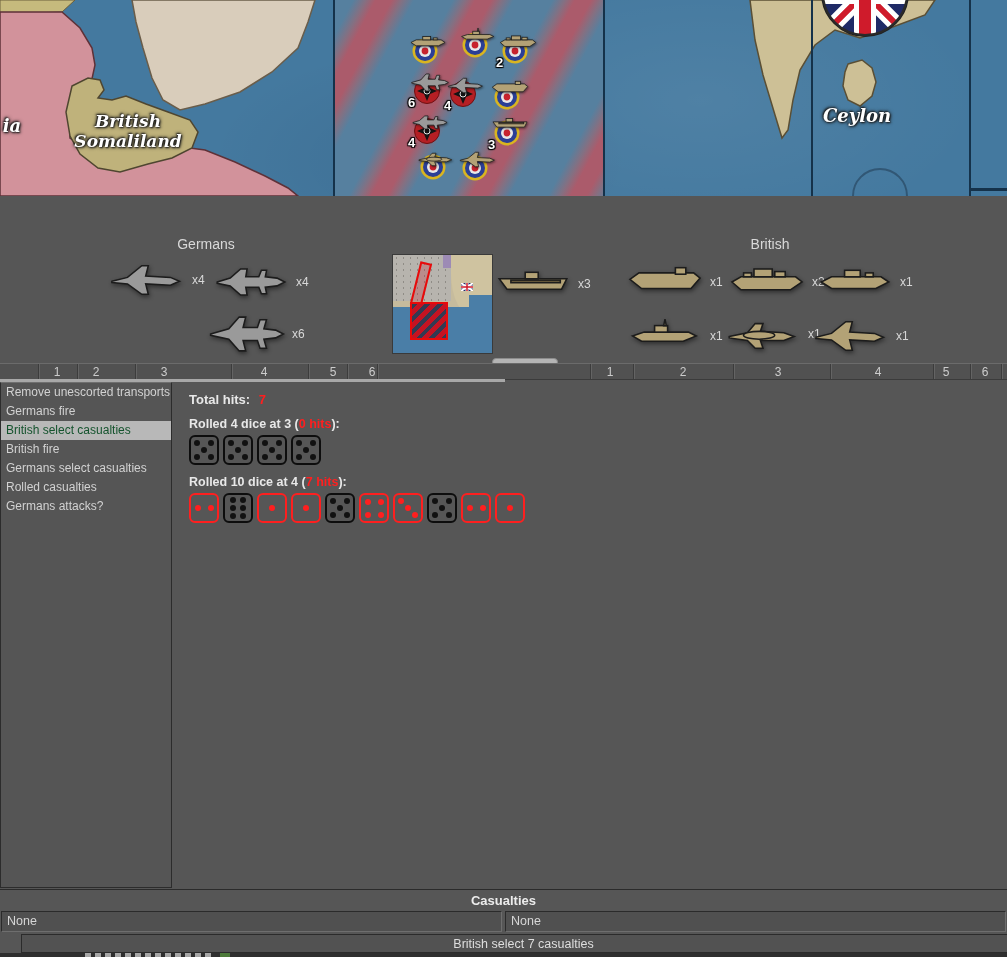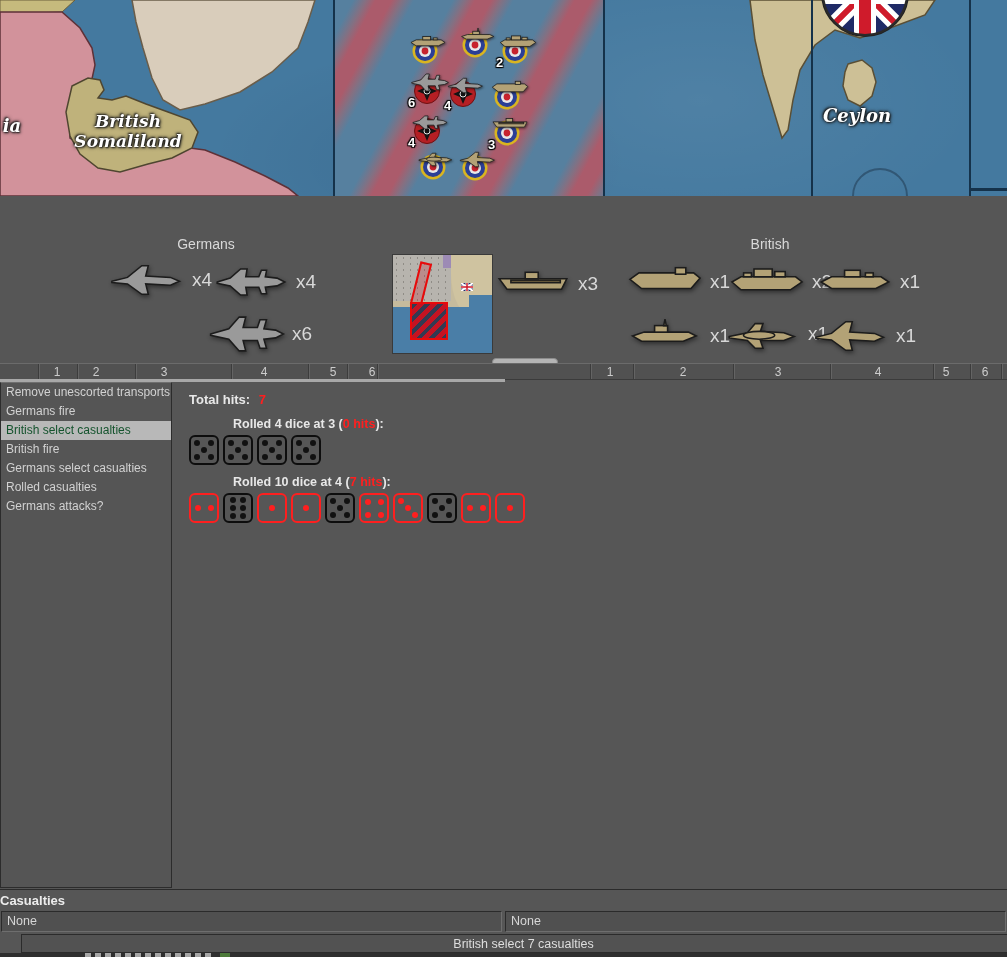--- a/index.html
+++ b/index.html
@@ -37,21 +37,21 @@
   .titlebar { position:absolute; left:0; top:196px; width:1007px; height:31px; background:#f1f1f1;
     border-top:2px solid #181818; display:flex; align-items:center; padding:0 10px; }
   .titlebar .title-text { color:#8a8a8a; font-size:13px; margin-left:8px; }
   .close-btn { position:absolute; right:10px; top:6px; width:18px; height:18px; color:#9a9a9a;
     font-size:15px; line-height:18px; text-align:center; cursor:pointer; }
 
   
   .panel { position:absolute; left:0; top:227px; width:1007px; height:730px; background:#565656; color:#dcdcdc; }
   .side-label { position:absolute; font-size:14px; color:#d8d8d8; transform:translateX(-50%); }
   .unit-entry { position:absolute; display:flex; align-items:center; gap:6px; }
-  .unit-entry .count { font-size:19px; color:#d8d8d8; }
+  .unit-entry .count { font-size:12px; color:#d8d8d8; }
   .unit-entry svg { filter:drop-shadow(1px 2px 2px rgba(0,0,0,.45)); }
 
   .minimap { position:absolute; left:393px; top:28px; width:99px; height:98px; background:#c6bb9d; overflow:hidden;
     outline:1px solid #3a3a3a; }
   .mm { position:absolute; }
   .mm-gray { left:0; top:0; width:58px; height:46px; background:#b7b4ae;
     background-image:radial-gradient(#8f8c86 1px, transparent 1px); background-size:7px 6px; }
   .mm-purple { left:50px; top:0; width:22px; height:13px; background:#9d8bb5; }
   .mm-india { left:58px; top:0; width:41px; height:62px; background:#cfc3a0; border-bottom-left-radius:55% 70%; }
   .mm-sea { left:0; top:52px; width:99px; height:46px; background:#4a7ea7; }
@@ -71,32 +71,32 @@
 
   .steps-box { position:absolute; left:0; top:155px; width:172px; height:506px; background:#555555;
     border:1px solid #2c2c2c; border-top:1px solid #6f6f6f; }
   .step-item { height:19px; line-height:19px; padding-left:5px; font-size:12px; color:#d2d2d2;
     white-space:nowrap; overflow:hidden; cursor:default; }
   .step-item.selected { background:var(--selected-bg); color:#14532d; }
 
   .dice-panel { position:absolute; left:173px; top:155px; width:834px; height:506px; padding:10px 0 0 16px; }
   .total-hits { font-size:13px; font-weight:bold; color:#e8e8e8; }
   .total-hits .hits-val { color:var(--hit-color); margin-left:5px; }
-  .roll-label { margin-top:8px; font-size:12.5px; font-weight:bold; color:#e8e8e8;margin-left:44px; }
+  .roll-label { margin-top:8px; font-size:12.5px; font-weight:bold; color:#e8e8e8; }
   .roll-label .hits-part { color:var(--hit-color); }
   .dice-row { margin-top:4px; display:flex; gap:4px; }
   .die { position:relative; width:30px; height:30px; border-radius:6px; border:2px solid; }
   .die.miss { border-color:#0d0d0d; }
   .die.hit  { border-color:var(--hit-color); }
   .pip { position:absolute; width:6px; height:6px; border-radius:50%; transform:translate(-50%,-50%); }
   .die.miss .pip { background:#111111; }
   .die.hit  .pip { background:var(--hit-color); }
 
   .casualties-header { position:absolute; left:0; top:662px; width:1007px; height:22px; line-height:22px;
-    font-weight:bold; font-size:13px; color:#ececec; background:#565656;
+    text-align:center; font-weight:bold; font-size:13px; color:#ececec; background:#565656;
     border-top:1px solid #2b2b2b; }
   .none-box { position:absolute; top:684px; height:21px; line-height:19px; background:#505050;
     border:1px solid #2b2b2b; border-bottom-color:#6e6e6e; border-right-color:#6e6e6e;
     font-size:12.5px; color:#d6d6d6; padding-left:5px; }
   .none-left { left:1px; width:501px; }
   .none-right { left:505px; width:501px; }
   .status-bar { position:absolute; left:1px; top:707px; width:1005px; height:19px; line-height:18px;
     text-align:center; font-size:12.5px; color:#dedede; background:#525252; border:1px solid #2b2b2b;margin-left:20px; }
   .bottom-strip { position:absolute; left:0; top:726px; width:1007px; height:4px; background:#2e2e2e; overflow:hidden; }
   .strip-smudge { position:absolute; left:85px; top:0; width:130px; height:4px;

